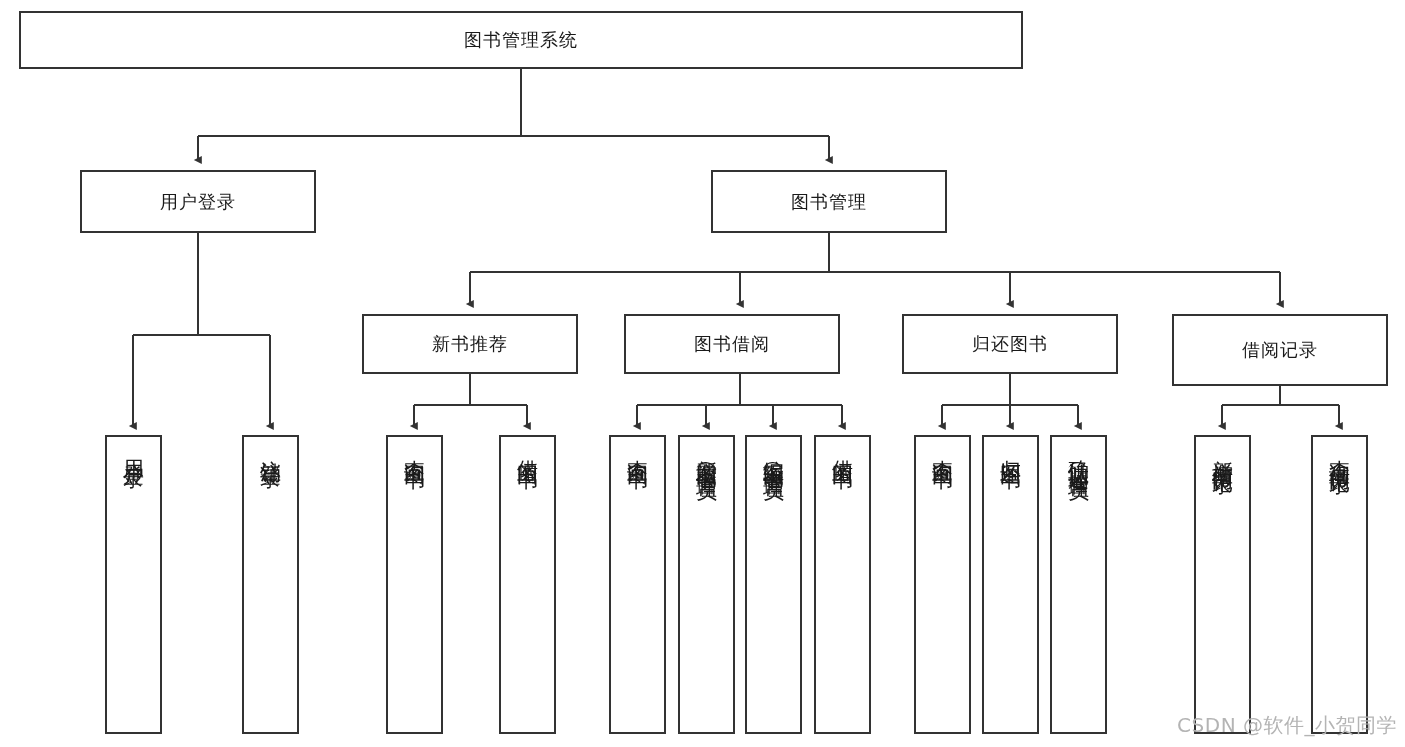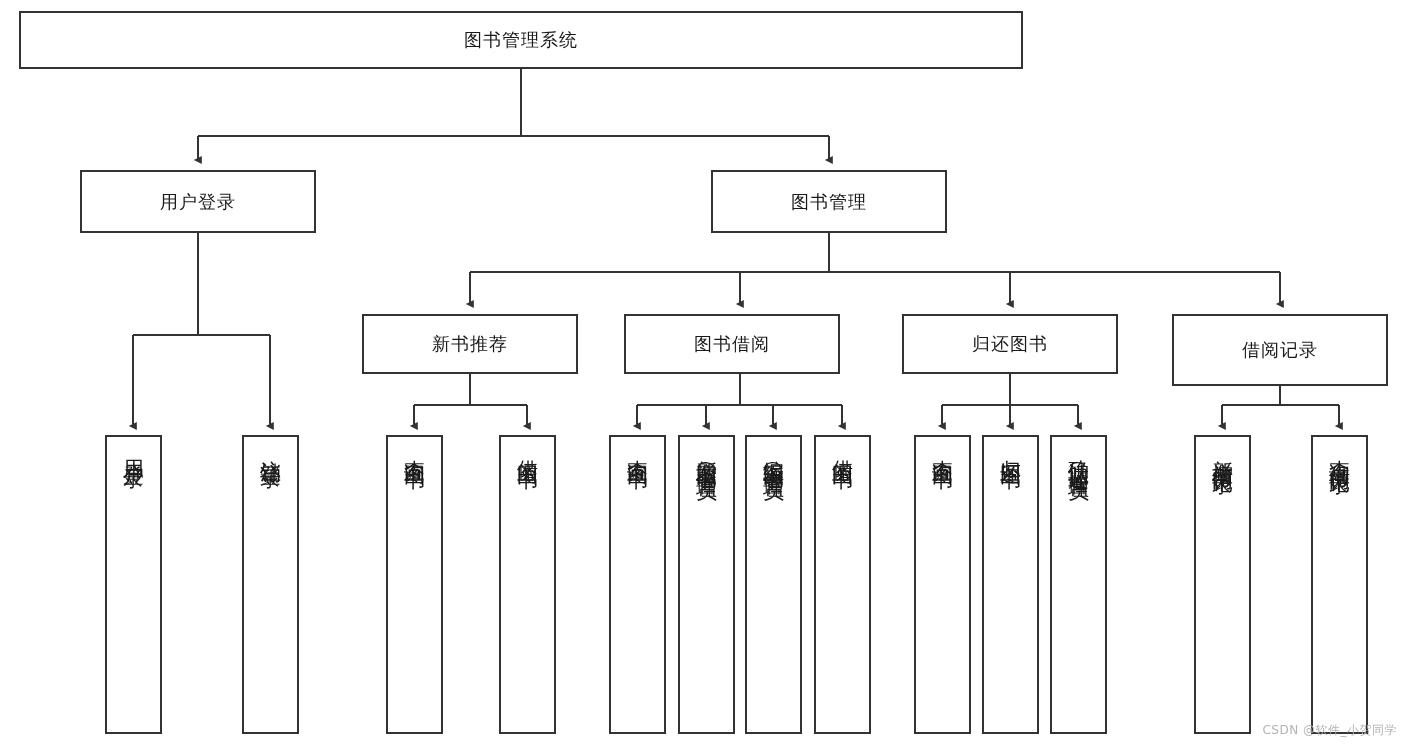--- a/index.html
+++ b/index.html
@@ -54,21 +54,21 @@
   }
   .node.vert .vlabel {
     writing-mode: vertical-rl;
     text-orientation: upright;
     display: block;
   }
   #watermark {
     position: absolute;
     right: 8px;
     bottom: 8px;
-    font-size: 12px;
+    font-size: 20px;
     color: #b4b4b4;
     letter-spacing: 0.5px;
     white-space: nowrap;
     pointer-events: none;
   }
 </style>
 </head>
 <body>
 
 <div id="diagram-root">

